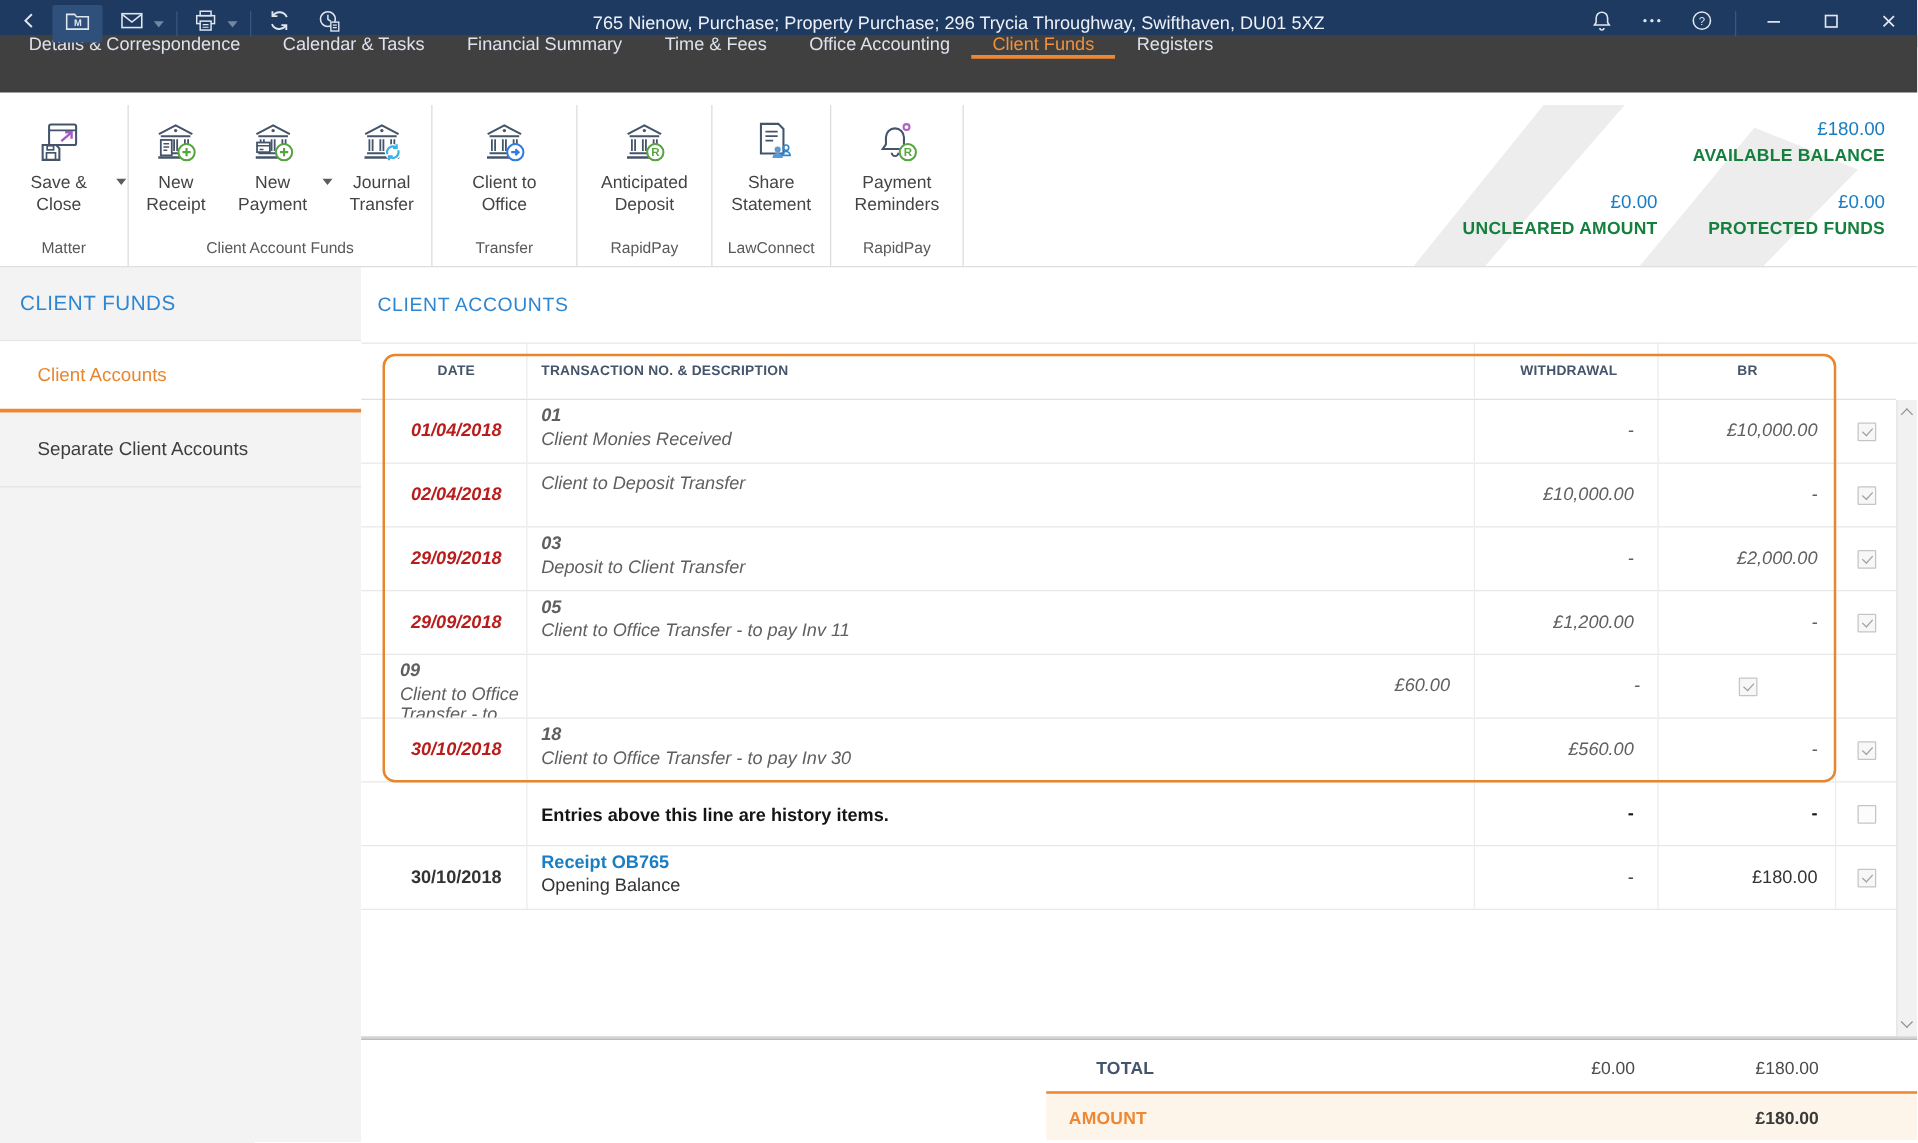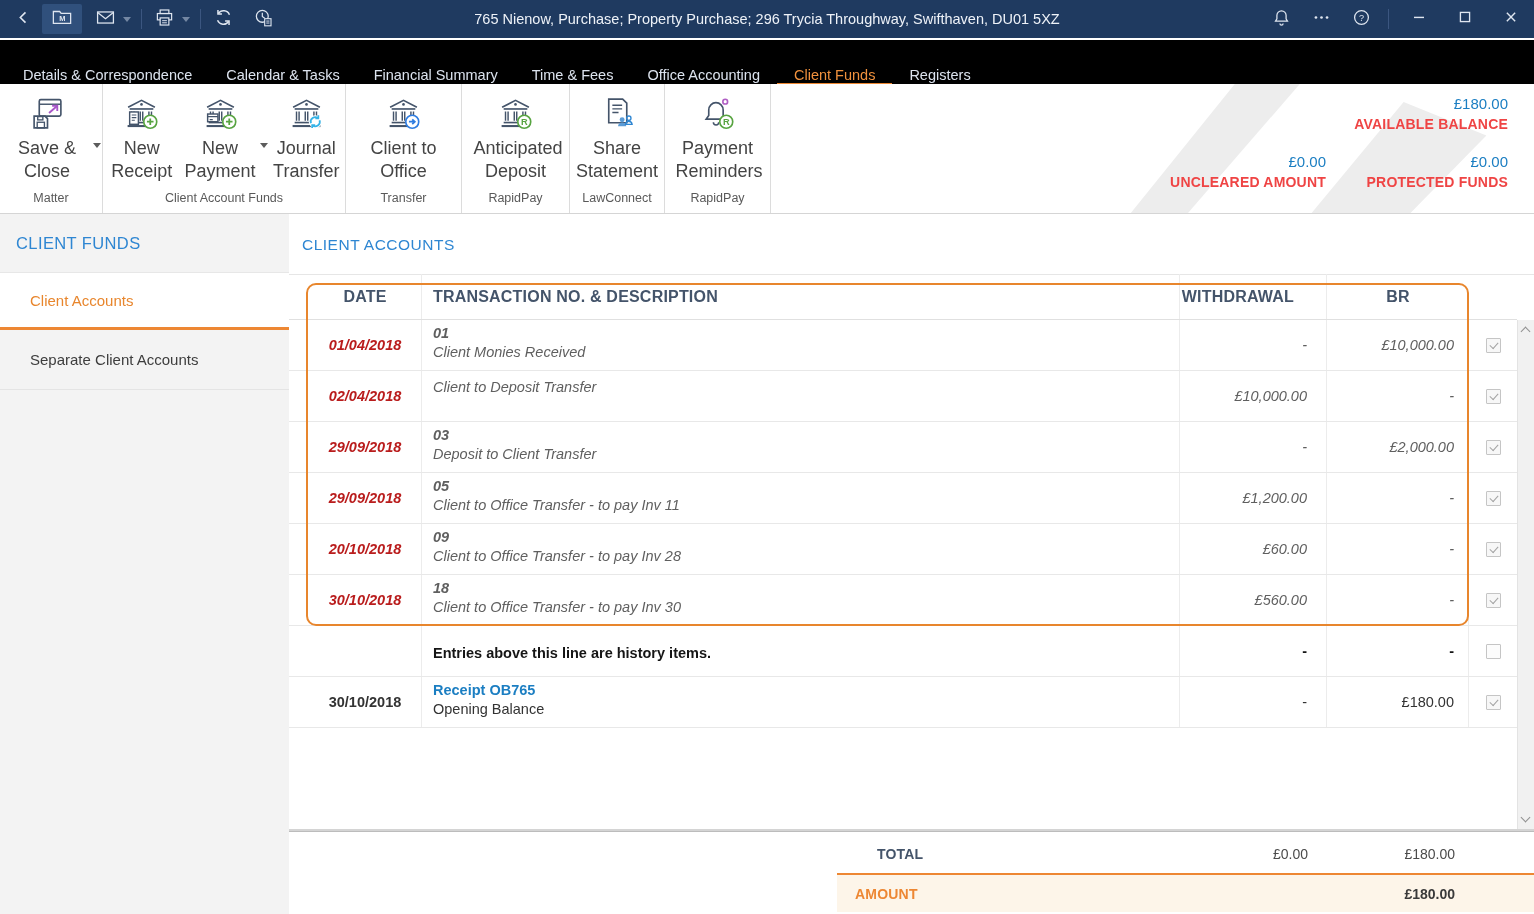--- a/index.html
+++ b/index.html
@@ -21,49 +21,49 @@
   .tb-div { width:1px; height:20px; background:#3b5680; margin:0 7px; }
   .caret { width:0; height:0; border-left:4px solid transparent; border-right:4px solid transparent; border-top:5px solid currentColor; display:inline-block; }
   .tb-caret { color:#7487a3; margin:0 3px; }
   .tb-title { position:absolute; left:0; right:0; text-align:center; font-size:14.5px; color:#eef2f8; pointer-events:none; }
   .tb-right { margin-left:auto; display:flex; align-items:center; z-index:2; }
   .tb-right .tb-ico { width:40px; height:38px; }
   .tb-win { width:46px; height:38px; display:flex; align-items:center; justify-content:center; }
   .tb-win svg { width:20px; height:20px; }
   
   .tabbar {
-    position:absolute; top:40px; left:0; width:100%; height:46px;
-    background:#000000; display:flex; align-items:flex-end; padding-left:6px;
+    position:absolute; top:28px; left:0; width:100%; height:46px;
+    background:#404040; display:flex; align-items:flex-start; padding-left:6px;
   }
   .tab {
     display:flex; align-items:center; padding:0 17px; font-size:14.5px; color:#dce3ee;
     border-bottom:3px solid transparent; cursor:default; white-space:nowrap;
   }
   .tab.active { color:#f0913d; border-bottom-color:#ed8733; }
   
   .ribbon {
     position:absolute; top:84px; left:0; width:100%; height:130px; background:#fff;
     border-bottom:1px solid #d5d5d5; display:flex; align-items:stretch;
   }
   .rgroup { display:flex; flex-direction:column; border-right:1px solid #dcdcdc; flex:0 0 auto; }
   .rbuttons { flex:1; display:flex; align-items:flex-start; justify-content:center; padding-top:9px; }
   .rbtn { display:flex; flex-direction:column; align-items:center; text-align:center; padding:2px 4px; cursor:default; }
   .rbtn .ric { width:36px; height:36px; display:flex; align-items:center; justify-content:center; }
   .rbtn .ric svg { width:35px; height:35px; }
-  .rbtn .rlbl { margin-top:6px; font-size:18px; color:#444; line-height:1.28; max-width:84px; }
+  .rbtn .rlbl { margin-top:6px; font-size:14px; color:#444; line-height:1.28; max-width:84px; }
   .rbtn-caret { color:#5c5c5c; align-self:flex-start; margin-top:50px; }
   .rgroup-label { height:26px; text-align:center; font-size:12.5px; color:#595959; padding-top:4px; white-space:nowrap; overflow:hidden; }
   
   .summary { position:absolute; right:0; top:0; width:480px; height:129px; overflow:hidden; }
   .wm { position:absolute; background:#ededed; }
   .wm1 { left:30px; top:0; width:260px; height:129px; clip-path:polygon(18% 100%, 58% 0, 83% 0, 40% 100%); }
   .wm2 { right:20px; top:0; width:230px; height:129px; clip-path:polygon(12% 100%, 52% 14%, 88% 40%, 55% 100%); }
   .sum-block { position:absolute; text-align:right; z-index:2; }
   .sum-amount { font-size:15px; color:#1b7ec2; }
-  .sum-label { font-size:14px; font-weight:700; color:#ef4444; margin-top:4px; letter-spacing:.2px; }
+  .sum-label { font-size:14px; font-weight:700; color:#15803d; margin-top:4px; letter-spacing:.2px; }
   .sum-available { right:26px; top:11px; }
   .sum-uncleared { right:208px; top:69px; }
   .sum-protected { right:26px; top:69px; }
   
   .content { position:absolute; top:214px; left:0; width:100%; bottom:0; display:flex; }
   
   .sidebar { width:289px; background:#f3f3f3; flex:0 0 auto; }
   .sb-heading { height:59px; display:flex; align-items:center; padding-left:16px;
     color:#2e86d2; font-size:16.5px; letter-spacing:.4px; border-bottom:1px solid #e7e7e7; }
   .sb-item { height:60px; display:flex; align-items:center; padding-left:30px;
@@ -72,21 +72,21 @@
   
   .main { position:relative; flex:1; background:#fff; }
   .main-heading { position:absolute; left:13px; top:22px; color:#2e86d2; font-size:15.5px; letter-spacing:.5px; }
   .topline { position:absolute; top:60px; left:0; right:0; height:1px; background:#e6e6e6; }
   .grid { position:absolute; top:60px; left:0; width:1228px; }
   .trow, .thead {
     display:grid; grid-template-columns:20px 113px 758px 147px 142px 48px;
     border-bottom:1px solid #e8e8e8;
   }
   .thead { height:46px; border-bottom:1px solid #e0e0e0; }
-  .thead > div { display:flex; align-items:center; color:#44546a; font-size:16px; font-weight:700; letter-spacing:.2px; }
+  .thead > div { display:flex; align-items:center; color:#44546a; font-size:11px; font-weight:700; letter-spacing:.2px; }
   .h-date { justify-content:center; }
   .h-desc { padding-left:11px; }
   .h-wd { justify-content:flex-end; padding-right:32px; }
   .h-dep { justify-content:center; }
   .h-br { justify-content:center; }
   .bcell { border-right:1px solid #ececec; }
   .trow { height:51px; font-size:14.5px; color:#333; }
   .c-gut { }
   .c-date { display:flex; align-items:center; justify-content:center; font-weight:700; border-right:1px solid #ececec; }
   .c-desc { padding:5px 0 0 11px; border-right:1px solid #ececec; overflow:hidden; }
@@ -487,21 +487,20 @@
               </div>
               <div class="c-wd">£1,200.00</div>
               <div class="c-dep">-</div>
               <div class="c-br">
                 <span class="cb checked"></span>
               </div>
             </div>
 
             <div class="trow history">
               <div class="c-gut"></div>
-              <div class="c-date">20/10/2018</div>
               <div class="c-desc">
                 <span class="no">09</span>
                 <span class="desc">Client to Office Transfer - to pay Inv 28</span>
               </div>
               <div class="c-wd">£60.00</div>
               <div class="c-dep">-</div>
               <div class="c-br">
                 <span class="cb checked"></span>
               </div>
             </div>

